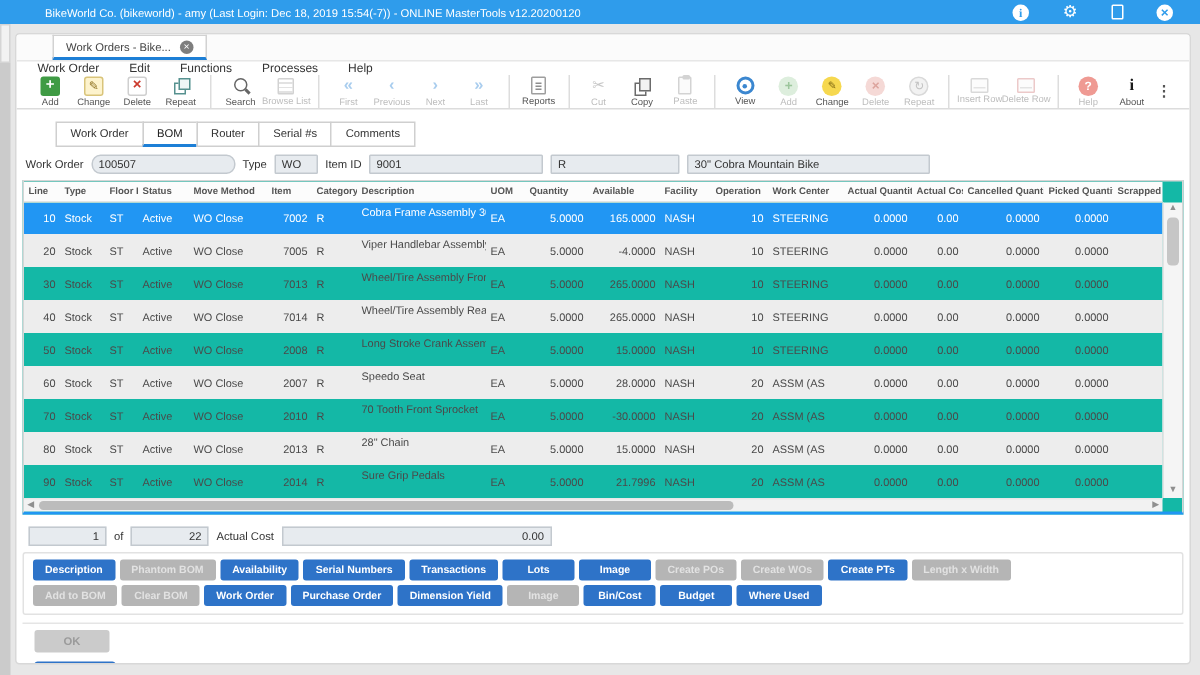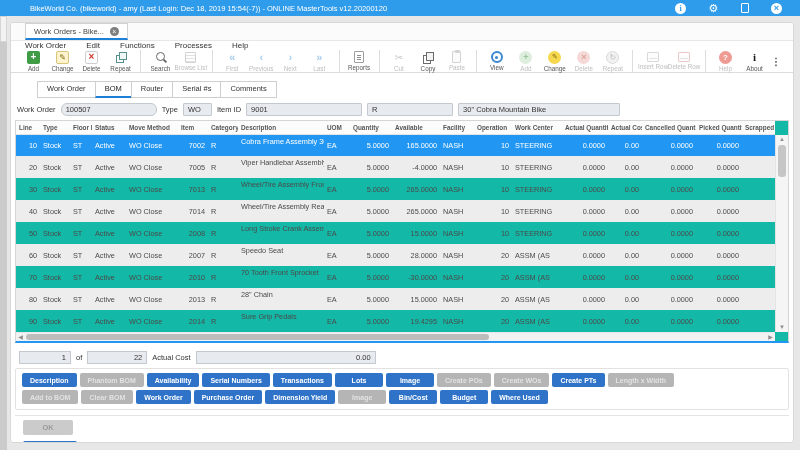--- a/index.html
+++ b/index.html
@@ -34,21 +34,21 @@
   .left-strip-top{ position:absolute; left:0; top:16px; width:7px; height:26px; background:#f2f2f2; border:1px solid #d5d5d5; }
 
   
   .window{
     position:absolute; left:10px; right:6px; top:22px; bottom:7px;
     background:#fff; border:1px solid #d8d8d8; border-radius:3px;
     display:flex; flex-direction:column; overflow:hidden;
   }
 
   
-  .tabstrip{ height:22px; background:#fbfbfb; border-bottom:1px solid #e7e7e7; display:flex; align-items:flex-end; padding-left:14px; }
+  .tabstrip{ height:22px; background:#fbfbfb; border-bottom:1px solid #e7e7e7; display:flex; align-items:flex-end; padding-left:24px; }
   .wtab{
     display:inline-flex; align-items:center; gap:6px;
     background:#fff; border:1px solid #d2d2d2; border-bottom:2px solid #1d7fd6;
     font-size:7.5px; color:#444; padding:3px 8px 2px; margin-bottom:0;
   }
   .tab-close-icon{ width:9px; height:9px; border-radius:50%; background:#7e7e7e; display:flex; align-items:center; justify-content:center; }
   .tab-close-icon::before{ content:"\00d7"; color:#fff; font-size:7px; line-height:1; }
 
   
   .menubar{ height:15px; display:flex; align-items:center; gap:20px; padding-left:14px; font-size:8px; color:#333; }
@@ -145,21 +145,21 @@
   .vs-up{ top:0; } .vs-down{ bottom:0; }
   .vthumb{ position:absolute; top:10px; left:2px; width:8px; height:32px; background:#c6c6c6; border-radius:3px; }
   .hscroll{ position:relative; height:9px; margin-right:13px; background:#f2f2f2; border-top:1px solid #e8e8e8; }
   .hs-arrow{ position:absolute; top:0; width:9px; height:8px; font-size:6px; color:#8f8f8f; text-align:center; line-height:8px; }
   .hs-left{ left:0; } .hs-right{ right:0; }
   .hthumb{ position:absolute; left:10px; top:1px; height:6px; width:61%; background:#bcbcbc; border-radius:3px; }
 
   
   .recordnav{ margin:4px 4px 0 8px; display:flex; align-items:center; gap:5px; font-size:7.5px; color:#333; }
   .nfield{ height:13px; background:#e7ebef; border:1px solid #c3c9cf; display:flex; align-items:center; justify-content:flex-end; padding:0 4px; font-size:7.5px; color:#333; }
-  .nf-cur{ width:52px; } .nf-tot{ width:60px; } .nf-cost{ width:180px; }
+  .nf-cur{ width:52px; } .nf-tot{ width:52px; } .nf-cost{ width:180px; }
 
   
   .actions-panel{ margin:4px 4px 0 4px; border:1px solid #e2e2e2; border-radius:2px; padding:4px 6px 5px; }
   .actrow{ display:flex; gap:3px; margin-bottom:3px; }
   .actrow:last-child{ margin-bottom:0; }
   .abtn{
     height:14px; min-width:48px; padding:0 8px; border-radius:2px;
     background:#2e73c8; color:#fff; font-size:7px; font-weight:bold;
     display:flex; align-items:center; justify-content:center; white-space:nowrap;
   }
@@ -555,21 +555,21 @@
               <td class="ta-r">90</td>
               <td>Stock</td>
               <td>ST</td>
               <td>Active</td>
               <td>WO Close</td>
               <td class="ta-r">2014</td>
               <td>R</td>
               <td class="desc ">Sure Grip Pedals</td>
               <td>EA</td>
               <td class="ta-r">5.0000</td>
-              <td class="ta-r">19.4295</td>
+              <td class="ta-r">21.7996</td>
               <td>NASH</td>
               <td class="ta-r">20</td>
               <td>ASSM (AS</td>
               <td class="ta-r">0.0000</td>
               <td class="ta-r">0.00</td>
               <td class="ta-r">0.0000</td>
               <td class="ta-r">0.0000</td>
               <td class="ta-r"></td>
             </tr>
           </tbody>

